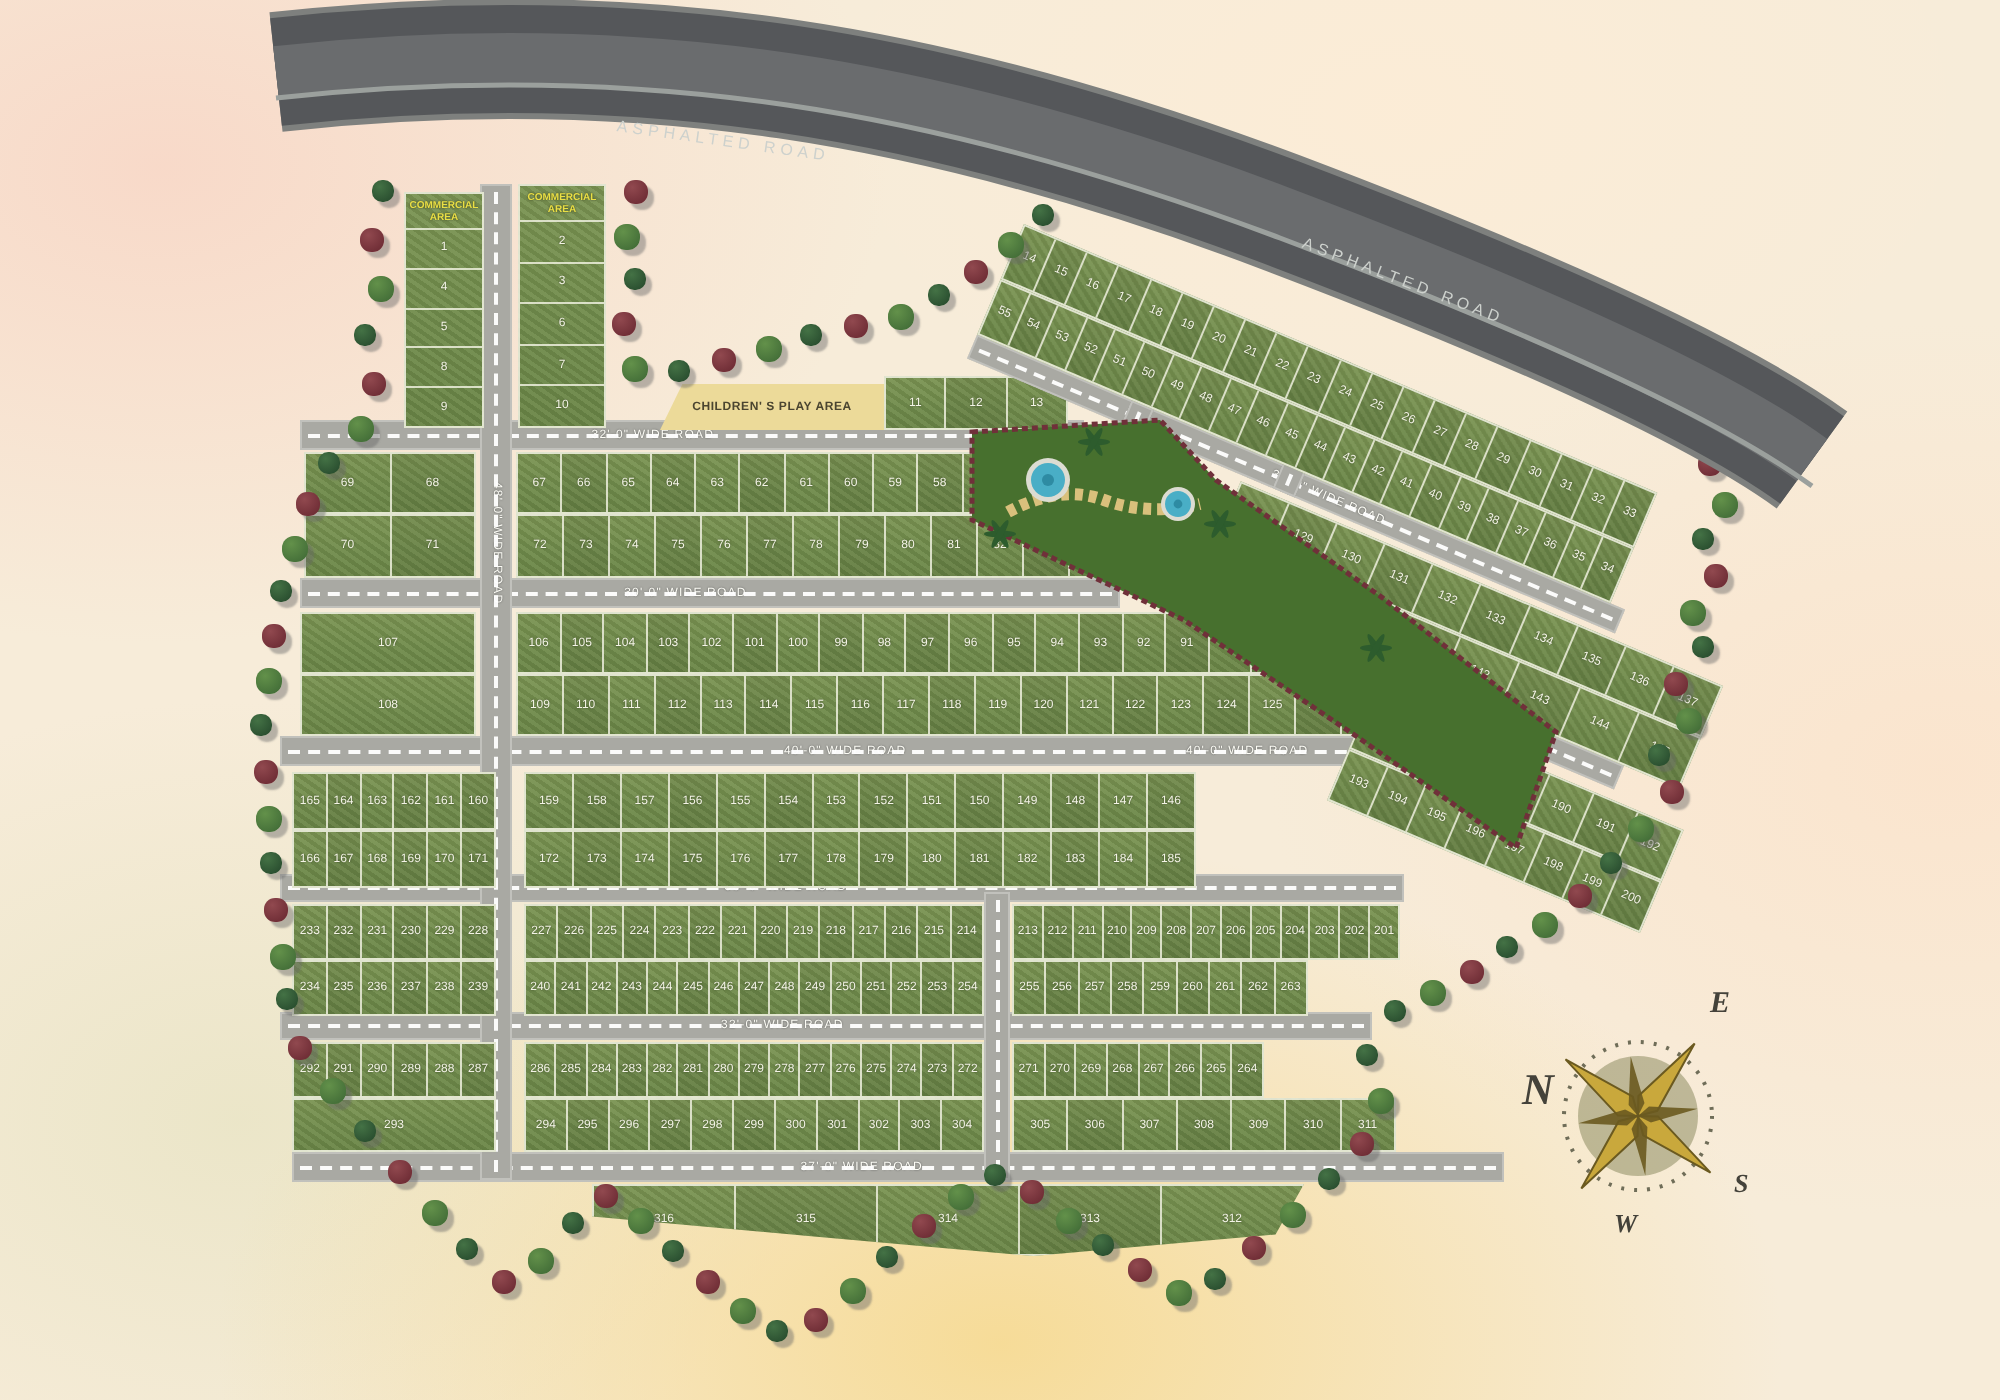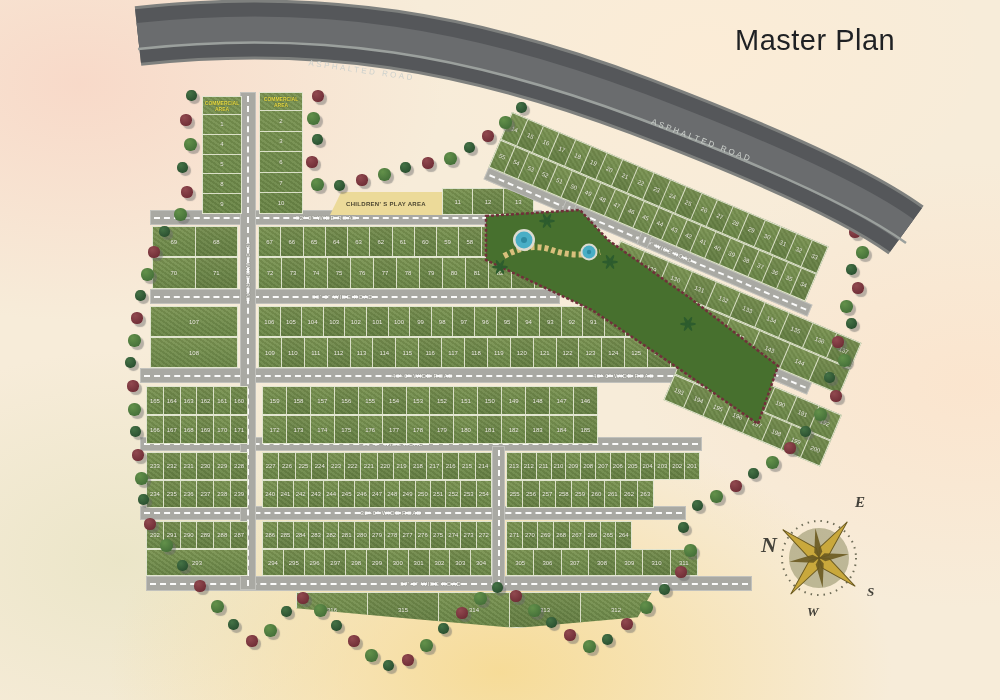--- a/index.html
+++ b/index.html
@@ -633,21 +633,20 @@
   <svg id="asphalt-layer" class="layer">
     <path d="M138,36 C320,16 470,42 640,106 C772,156 862,198 906,230" fill="none" stroke="#7e807e" stroke-width="60"></path>
     <path d="M138,36 C320,16 470,42 640,106 C772,156 862,198 906,230" fill="none" stroke="#55575a" stroke-width="54"></path>
     <path d="M138,36 C320,16 470,42 640,106 C772,156 862,198 906,230" fill="none" stroke="#6a6c6e" stroke-width="26"></path>
     <path d="M138,36 C320,16 470,42 640,106 C772,156 862,198 906,230" fill="none" stroke="#9ba09d" stroke-width="2.5" transform="translate(0,13)"></path>
   </svg>
 
   <div id="top-layer" class="layer">
     <div class="asphalt-label" style="left:308px;top:66px;transform:rotate(8deg);">ASPHALTED ROAD</div>
     <div class="asphalt-label" style="left:648px;top:136px;transform:rotate(21deg);">ASPHALTED ROAD</div>
-    <div id="title">Master Plan</div>
 
     <div id="compass">
       <svg width="130" height="130">
         <circle cx="64" cy="66" r="30" fill="#8e8c62" opacity=".55"></circle>
         <circle cx="64" cy="66" r="37" fill="none" stroke="#6f6d58" stroke-width="2" stroke-dasharray="1.5,5"></circle>
         <g transform="translate(64,66) rotate(38)">
           <polygon points="0,-46 6,-8 0,0 -6,-8" fill="#c9a83c" stroke="#6b5a20" stroke-width="1"></polygon>
           <polygon points="0,46 6,8 0,0 -6,8" fill="#c9a83c" stroke="#6b5a20" stroke-width="1"></polygon>
           <polygon points="-46,0 -8,6 0,0 -8,-6" fill="#c9a83c" stroke="#6b5a20" stroke-width="1"></polygon>
           <polygon points="46,0 8,6 0,0 8,-6" fill="#c9a83c" stroke="#6b5a20" stroke-width="1"></polygon>

